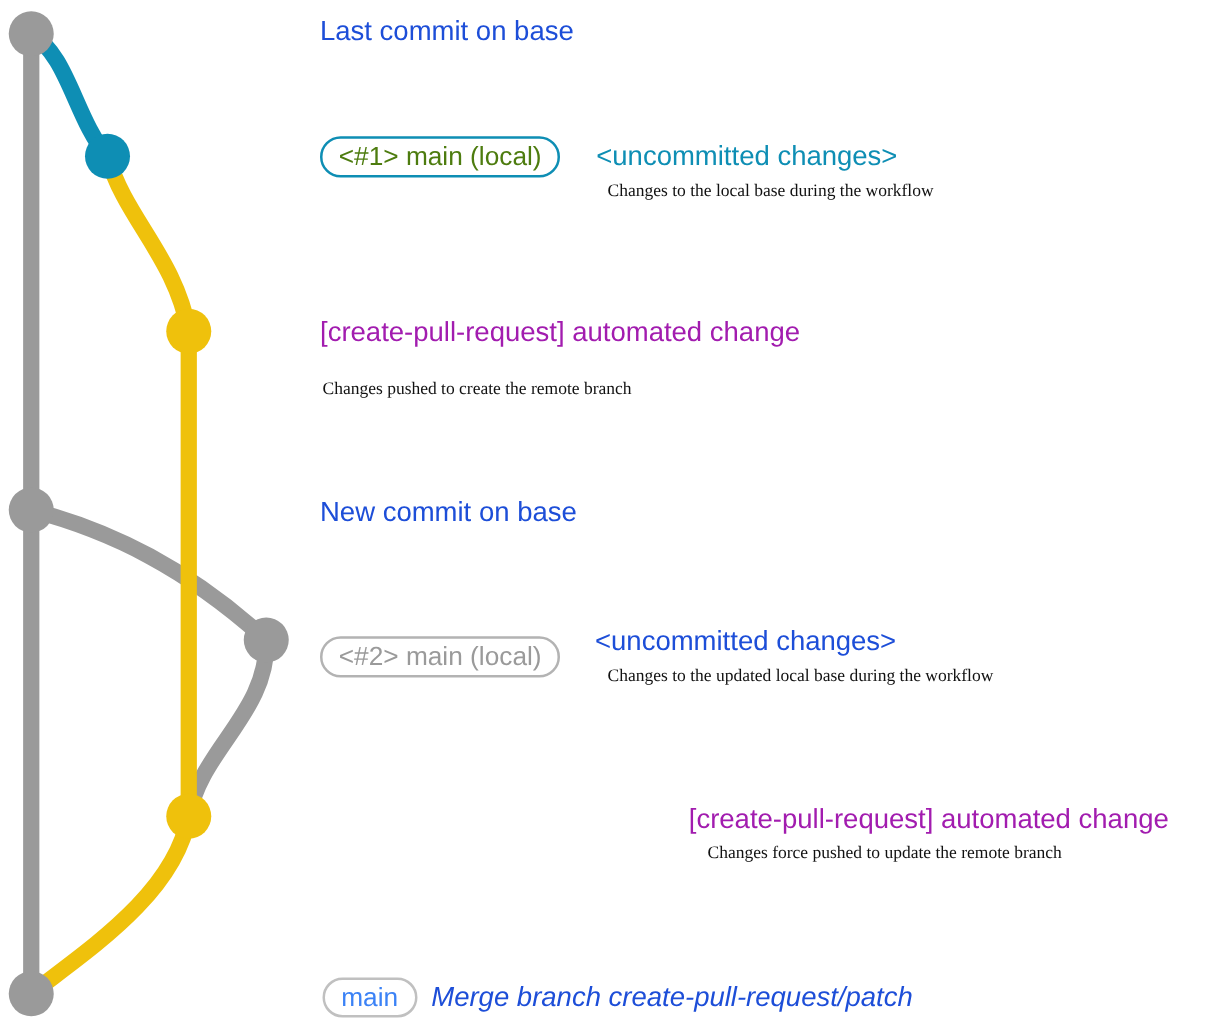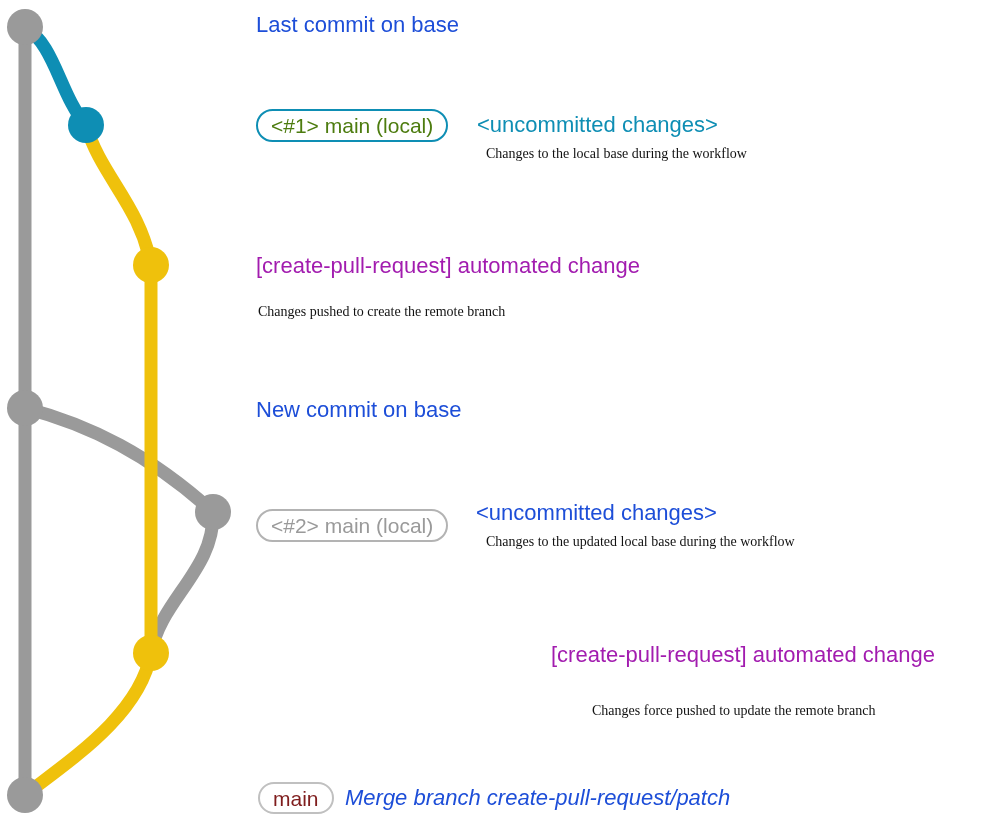--- a/index.html
+++ b/index.html
@@ -43,21 +43,21 @@
     font-family: "Liberation Sans", sans-serif;
     font-size: 21px;
     line-height: 1;
     white-space: nowrap;
     background: #ffffff;
     padding: 0 13px;
   }
   .badge-blue  { border-color: #0e8eb4; color: #4d7c0f; }
   .badge-gray  { border-color: #b3b3b3; color: #9a9a9a; margin-top: 12px; }
   .badge-yellow{ border-color: #ecc02a; color: #efc10c; }
-  .badge-gray2 { border-color: #c0c0c0; color: #7f1d1d; }
+  .badge-gray2 { border-color: #c0c0c0; color: #3b82f6; }
 
   
   .headline {
     position: absolute;
     font-family: "Liberation Sans", sans-serif;
     font-size: 22px;
     line-height: 1;
     white-space: nowrap;
   }
   .headline-gray   { color: #1d4ed8; }
@@ -117,18 +117,18 @@
   <div class="headline headline-yellow" style="left:256px; top:255px;">[create-pull-request] automated change</div>
   <div class="subtext" style="left:258px; top:289px;margin-top:16px;">Changes pushed to create the remote branch</div>
 
   <div class="headline headline-gray" style="left:256px; top:399px;">New commit on base</div>
 
   <div class="badge badge-gray" style="left:256px; top:497px; height:33px;">&lt;#2&gt; main (local)</div>
   <div class="headline headline-gray" style="left:476px; top:502px;">&lt;uncommitted changes&gt;</div>
   <div class="subtext" style="left:486px; top:535px;">Changes to the updated local base during the workflow</div>
 
   <div class="headline headline-yellow" style="left:551px; top:644px;">[create-pull-request] automated change</div>
-  <div class="subtext" style="left:592px; top:676px;margin-top:28px;">Changes force pushed to update the remote branch</div>
+  <div class="subtext" style="left:566px; top:676px;">Changes force pushed to update the remote branch</div>
 
   <div class="badge badge-gray2" style="left:258px; top:782px; height:32px;">main</div>
   <div class="headline headline-gray" style="left:345px; top:787px;font-style:italic;">Merge branch create-pull-request/patch</div>
 
 </div>
 
 </body></html>

